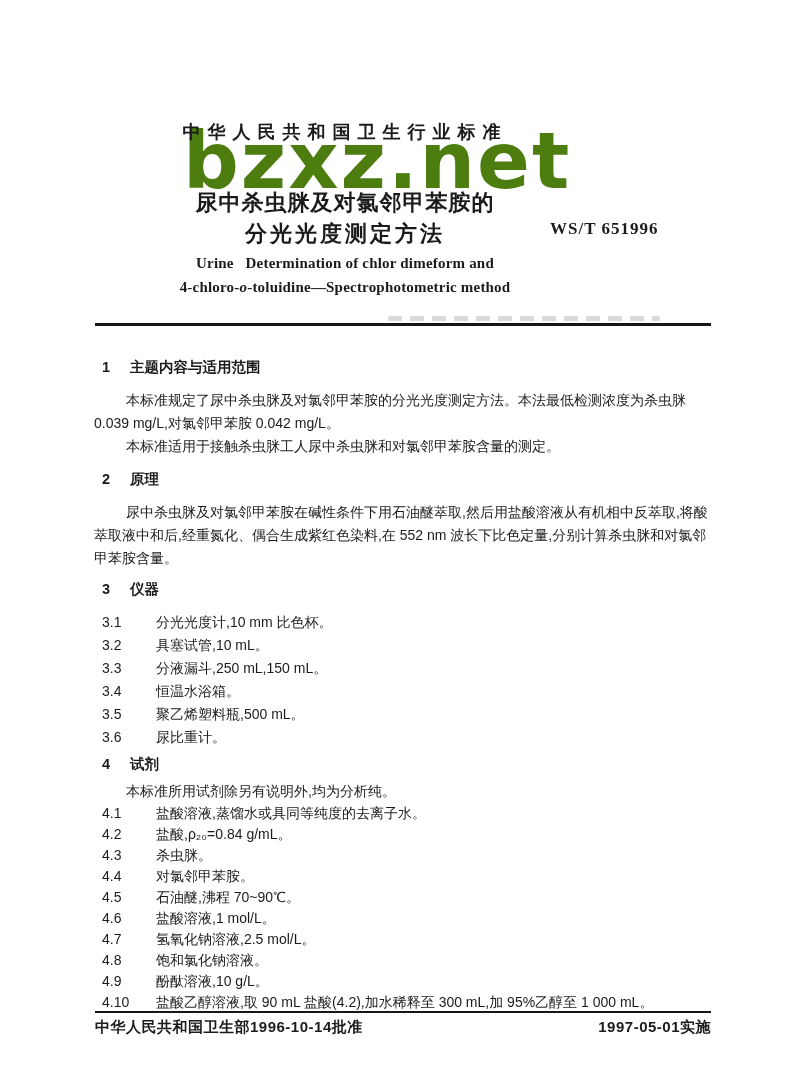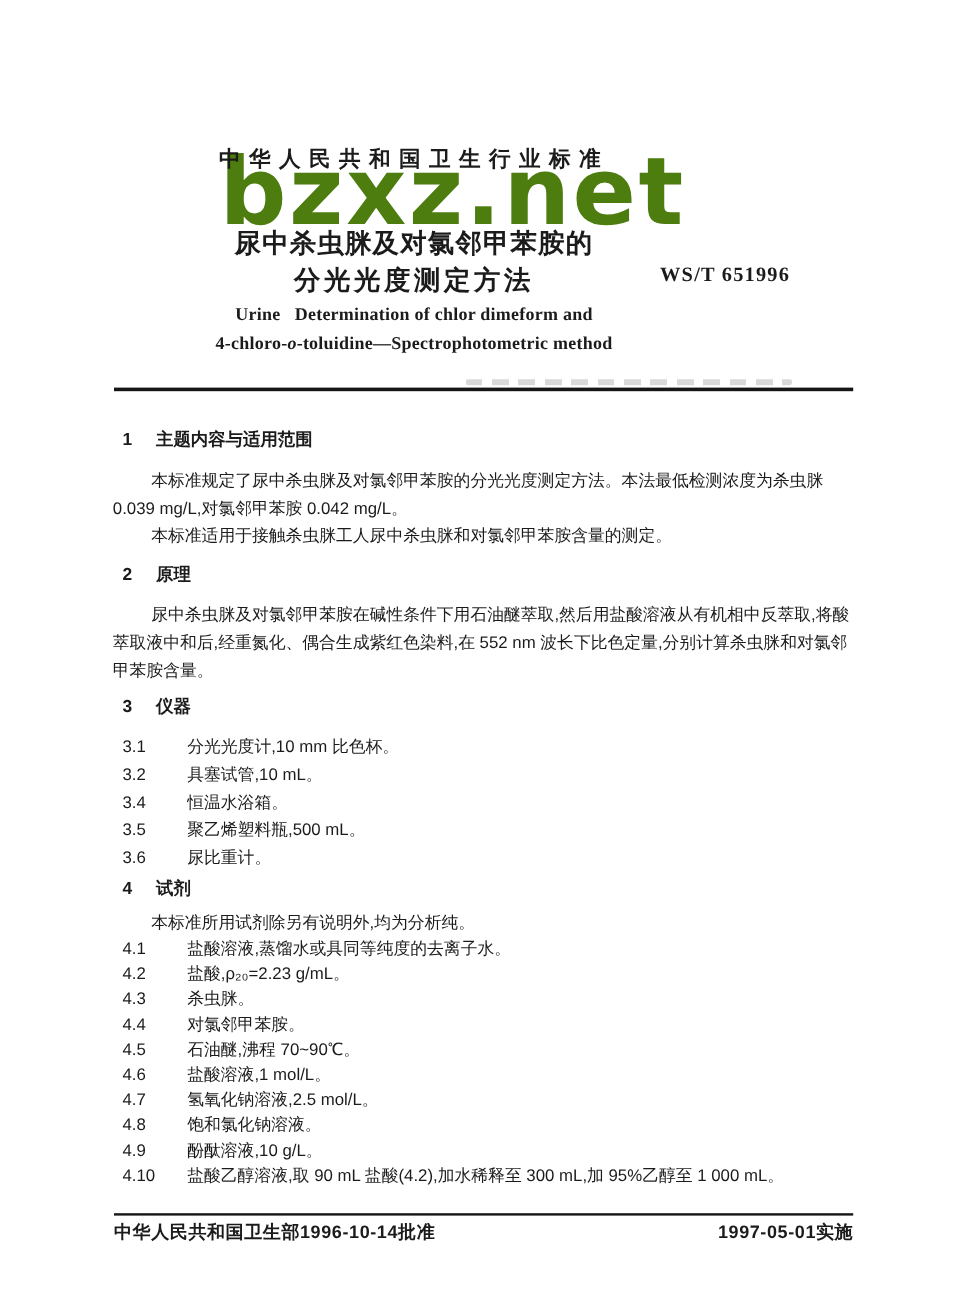--- a/index.html
+++ b/index.html
@@ -80,27 +80,28 @@
       <div class="row para">本标准规定了尿中杀虫脒及对氯邻甲苯胺的分光光度测定方法。本法最低检测浓度为杀虫脒</div>
       <div class="row cont">0.039 mg/L,对氯邻甲苯胺 0.042 mg/L。</div>
       <div class="row para">本标准适用于接触杀虫脒工人尿中杀虫脒和对氯邻甲苯胺含量的测定。</div>
       <div class="row h mt10"><span class="num">2</span><span class="txt">原理</span></div>
       <div class="row para">尿中杀虫脒及对氯邻甲苯胺在碱性条件下用石油醚萃取,然后用盐酸溶液从有机相中反萃取,将酸</div>
       <div class="row cont">萃取液中和后,经重氮化、偶合生成紫红色染料,在 552 nm 波长下比色定量,分别计算杀虫脒和对氯邻</div>
       <div class="row cont">甲苯胺含量。</div>
       <div class="row h mt8"><span class="num">3</span><span class="txt">仪器</span></div>
       <div class="row item"><span class="inum">3.1</span><span class="txt">分光光度计,10 mm 比色杯。</span></div>
       <div class="row item"><span class="inum">3.2</span><span class="txt">具塞试管,10 mL。</span></div>
+      <div class="row item"><span class="inum">3.3</span><span class="txt">分液漏斗,250 mL,150 mL。</span></div>
       <div class="row item"><span class="inum">3.4</span><span class="txt">恒温水浴箱。</span></div>
       <div class="row item"><span class="inum">3.5</span><span class="txt">聚乙烯塑料瓶,500 mL。</span></div>
       <div class="row item"><span class="inum">3.6</span><span class="txt">尿比重计。</span></div>
       <div class="row h mt4"><span class="num">4</span><span class="txt">试剂</span></div>
       <div class="row para">本标准所用试剂除另有说明外,均为分析纯。</div>
       <div class="row item sec4"><span class="inum">4.1</span><span class="txt">盐酸溶液,蒸馏水或具同等纯度的去离子水。</span></div>
-      <div class="row item sec4"><span class="inum">4.2</span><span class="txt">盐酸,ρ₂₀=2.23 g/mL。</span></div>
+      <div class="row item sec4"><span class="inum">4.2</span><span class="txt">盐酸,ρ₂₀=0.84 g/mL。</span></div>
       <div class="row item sec4"><span class="inum">4.3</span><span class="txt">杀虫脒。</span></div>
       <div class="row item sec4"><span class="inum">4.4</span><span class="txt">对氯邻甲苯胺。</span></div>
       <div class="row item sec4"><span class="inum">4.5</span><span class="txt">石油醚,沸程 70~90℃。</span></div>
       <div class="row item sec4"><span class="inum">4.6</span><span class="txt">盐酸溶液,1 mol/L。</span></div>
       <div class="row item sec4"><span class="inum">4.7</span><span class="txt">氢氧化钠溶液,2.5 mol/L。</span></div>
       <div class="row item sec4"><span class="inum">4.8</span><span class="txt">饱和氯化钠溶液。</span></div>
       <div class="row item sec4"><span class="inum">4.9</span><span class="txt">酚酞溶液,10 g/L。</span></div>
       <div class="row item sec4"><span class="inum">4.10</span><span class="txt">盐酸乙醇溶液,取 90 mL 盐酸(4.2),加水稀释至 300 mL,加 95%乙醇至 1 000 mL。</span></div>
     </div>
 

